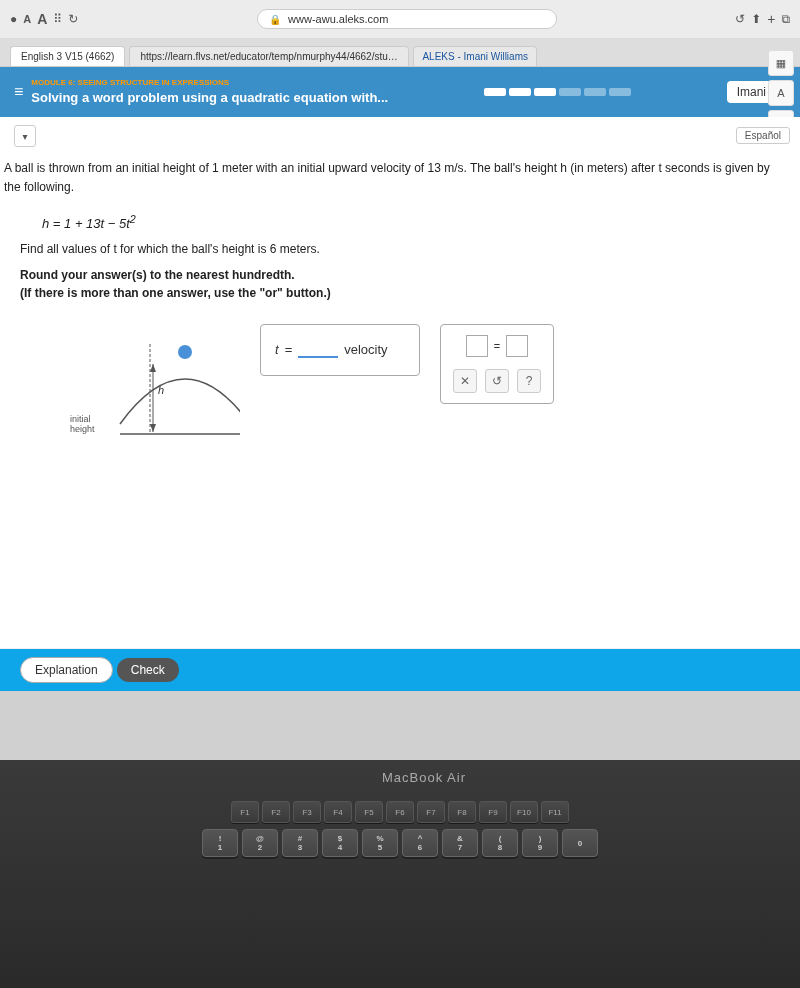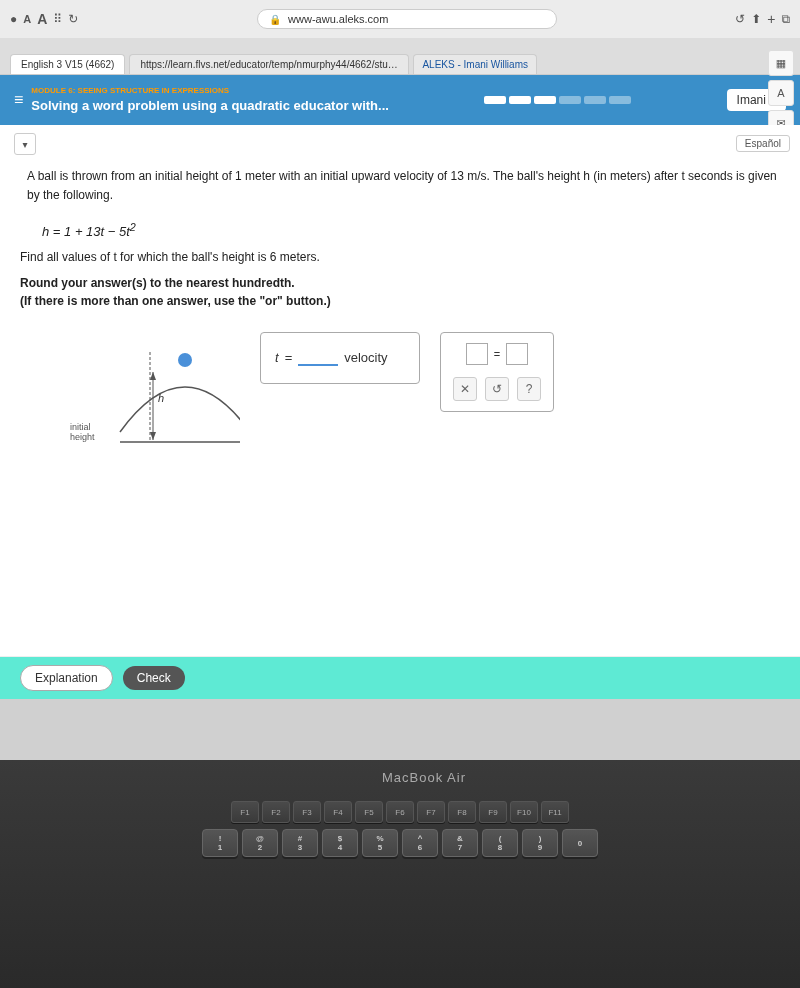--- a/index.html
+++ b/index.html
@@ -67,21 +67,21 @@
     }
 
     .lock-icon {
       color: #555;
       font-size: 10px;
     }
 
     .browser-tabs {
       display: flex;
       background: #ddd;
-      height: 36px;
+      height: 28px;
       align-items: flex-end;
       padding: 0 10px;
       font-size: 10px;
     }
 
     .tab {
       background: white;
       border: 1px solid #ccc;
       border-bottom: none;
       border-radius: 4px 4px 0 0;
@@ -218,21 +218,21 @@
       height: 22px;
       border: 1px solid #ccc;
       border-radius: 3px;
       margin: 8px 0 8px 14px;
       cursor: pointer;
       font-size: 10px;
       color: #555;
     }
 
     .problem-text {
-      padding: 4px 20px 10px 27px;
+      padding: 4px 20px 10px 4px;
       font-size: 12px;
       color: #222;
       line-height: 1.6;
     }
 
     .formula {
       font-style: italic;
       padding: 6px 30px;
       font-size: 13px;
       color: #222;
@@ -361,26 +361,26 @@
       font-size: 12px;
       color: #666;
     }
 
     
     .bottom-bar {
       position: absolute;
       bottom: 0;
       left: 0;
       right: 0;
-      background: #5eead4;
+      background: #0ea5e9;
       border-top: 1px solid #eee;
       padding: 8px 20px;
       display: flex;
       align-items: center;
-      gap: 10px;
+      gap: 4px;
     }
 
     .btn-explanation {
       border: 1px solid #aaa;
       background: white;
       border-radius: 16px;
       padding: 5px 14px;
       font-size: 12px;
       cursor: pointer;
       color: #333;
@@ -544,21 +544,21 @@
         <span>ALEKS - Imani Williams</span>
       </div>
     </div>
   </div>
 
   <div class="app-header">
     <div class="app-header-left">
       <span class="hamburger">≡</span>
       <div class="module-info">
         <div class="module-label">MODULE 6: SEEING STRUCTURE IN EXPRESSIONS</div>
-        <div class="module-title">Solving a word problem using a quadratic educator with...</div>
+        <div class="module-title">Solving a word problem using a quadratic equation with...</div>
       </div>
     </div>
 
     <div class="progress-bar-area">
       <div class="progress-seg filled"></div>
       <div class="progress-seg filled"></div>
       <div class="progress-seg filled"></div>
       <div class="progress-seg"></div>
       <div class="progress-seg"></div>
       <div class="progress-seg"></div>

